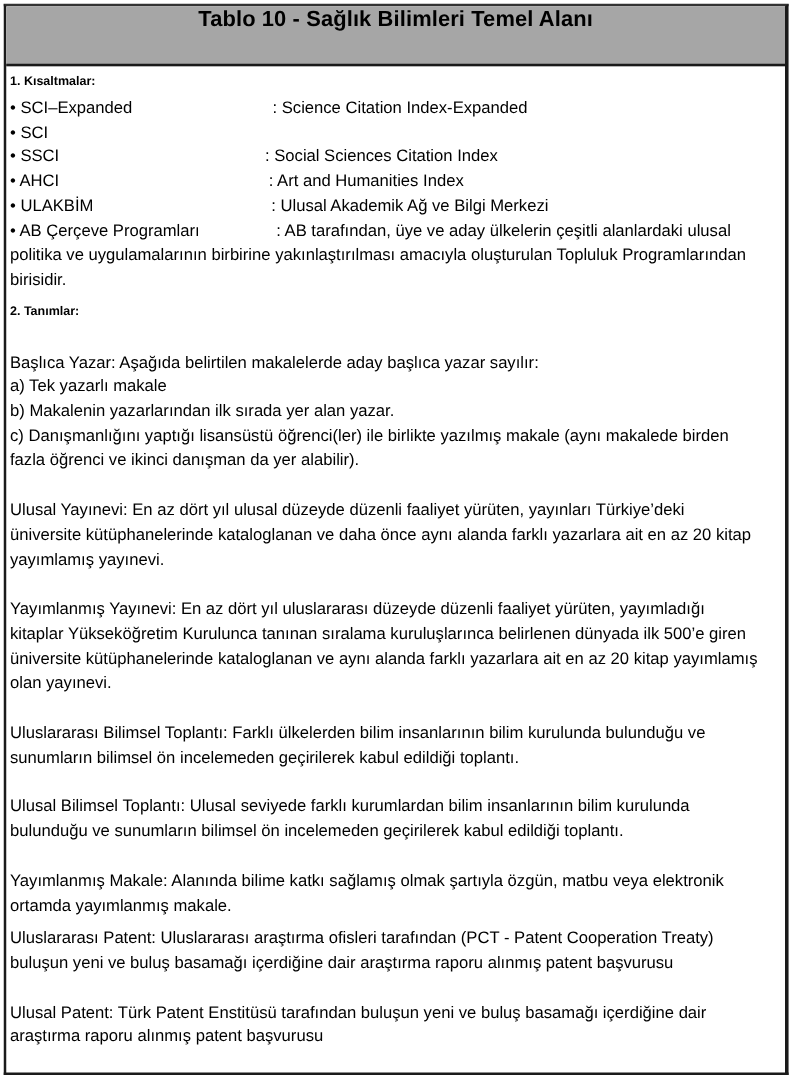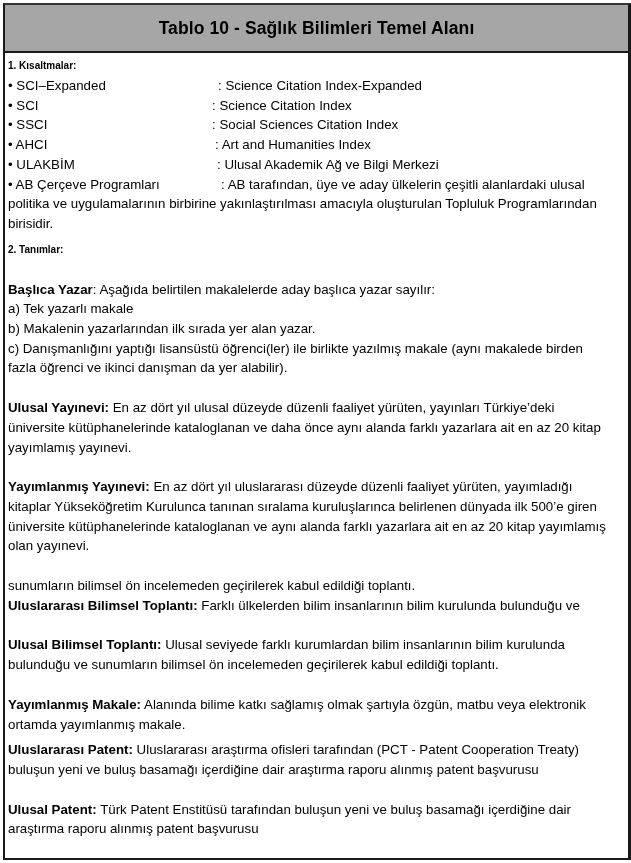--- a/index.html
+++ b/index.html
@@ -25,21 +25,21 @@
       border-right: 3px solid #1a1a1a;
       border-top: 2px solid #333;
       border-bottom: 2px solid #1a1a1a;
       box-sizing: content-box;
     }
     .header {
       height: 46px;
       background: #a6a6a6;
       border-bottom: 2px solid #1a1a1a;
       display: flex;
-      align-items: center;
+      align-items: flex-start;
       justify-content: center;
       font-weight: bold;
       font-size: 17.5px;
       letter-spacing: 0.1px;
     }
     .body {
       padding: 3px 4px 0 3px;
       font-size: 13.3px;
       line-height: 19.7px;
     }
@@ -54,21 +54,21 @@
       gap: 13px;
     }
     .abbr-key {
       display: inline-block;
     }
     .abbr-val {
       display: inline-block;
       text-align: right;
     }
     .para { margin: 0; }
-    .term { font-weight: bold; }
+    .term { font-weight: normal; }
     .gap-lg { height: 20px; }
     .gap-sm { height: 6px; }
   </style>
 </head>
 <body>
 
 <div class="table">
   <div class="header">
     <span>Tablo 10 - Sağlık Bilimleri Temel Alanı</span>
   </div>
@@ -76,21 +76,20 @@
   <div class="body">
 
     <div class="section-title">1. Kısaltmalar:</div>
 
     <div class="abbr-row">
       <span class="abbr-key" style="width:197px">• SCI–Expanded</span>
       <span class="abbr-val">: Science Citation Index-Expanded</span>
     </div>
     <div class="abbr-row">
       <span class="abbr-key" style="width:191px">• SCI</span>
-      <span class="abbr-val">: Science Citation Index</span>
     </div>
     <div class="abbr-row">
       <span class="abbr-key" style="width:191px">• SSCI</span>
       <span class="abbr-val">: Social Sciences Citation Index</span>
     </div>
     <div class="abbr-row">
       <span class="abbr-key" style="width:194px">• AHCI</span>
       <span class="abbr-val">: Art and Humanities Index</span>
     </div>
     <div class="abbr-row">
@@ -137,24 +136,24 @@
         <span class="term">Yayımlanmış Yayınevi:</span><span> En az dört yıl uluslararası düzeyde düzenli faaliyet yürüten, yayımladığı</span>
       </div>
       <div class="para">kitaplar Yükseköğretim Kurulunca tanınan sıralama kuruluşlarınca belirlenen dünyada ilk 500’e giren</div>
       <div class="para">üniversite kütüphanelerinde kataloglanan ve aynı alanda farklı yazarlara ait en az 20 kitap yayımlamış</div>
       <div class="para">olan yayınevi.</div>
     </div>
 
     <div class="gap-lg"></div>
 
     <div>
-      <div class="para">sunumların bilimsel ön incelemeden geçirilerek kabul edildiği toplantı.</div>
       <div class="para">
         <span class="term">Uluslararası Bilimsel Toplantı:</span><span> Farklı ülkelerden bilim insanlarının bilim kurulunda bulunduğu ve</span>
       </div>
+      <div class="para">sunumların bilimsel ön incelemeden geçirilerek kabul edildiği toplantı.</div>
     </div>
 
     <div class="gap-lg"></div>
 
     <div>
       <div class="para">
         <span class="term">Ulusal Bilimsel Toplantı:</span><span> Ulusal seviyede farklı kurumlardan  bilim insanlarının bilim kurulunda</span>
       </div>
       <div class="para">bulunduğu  ve sunumların bilimsel ön incelemeden geçirilerek kabul edildiği toplantı.</div>
     </div>

